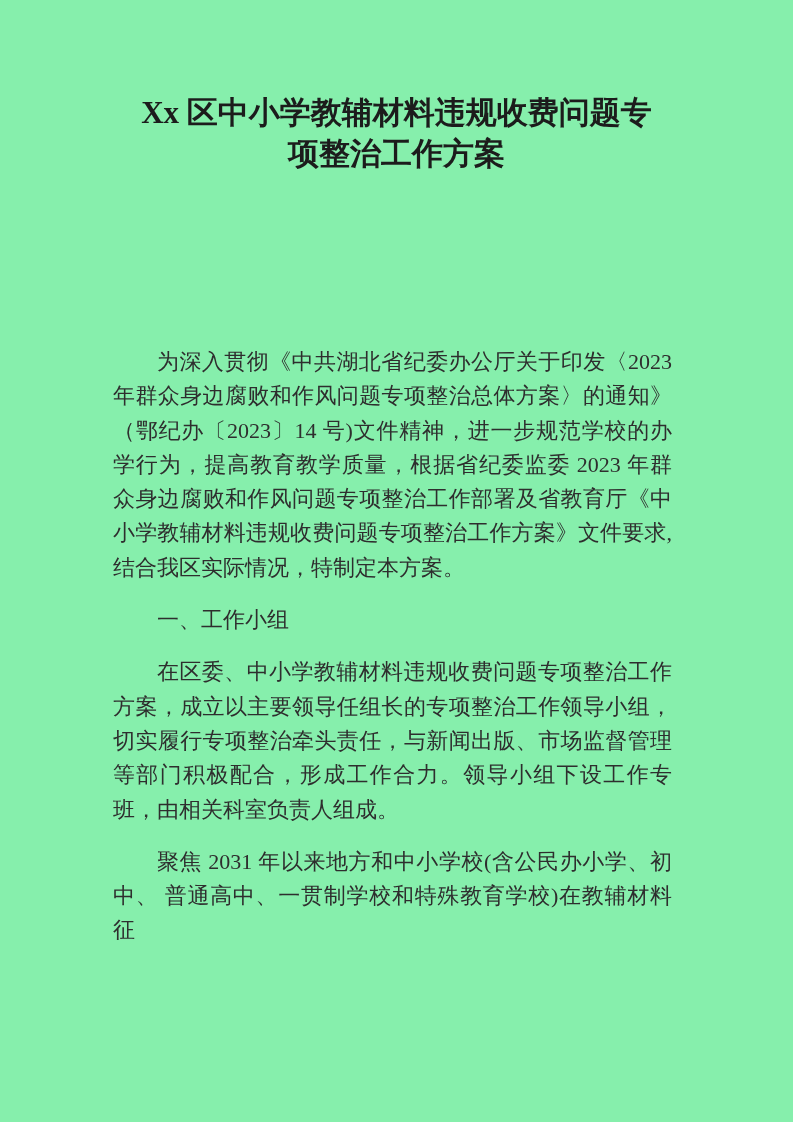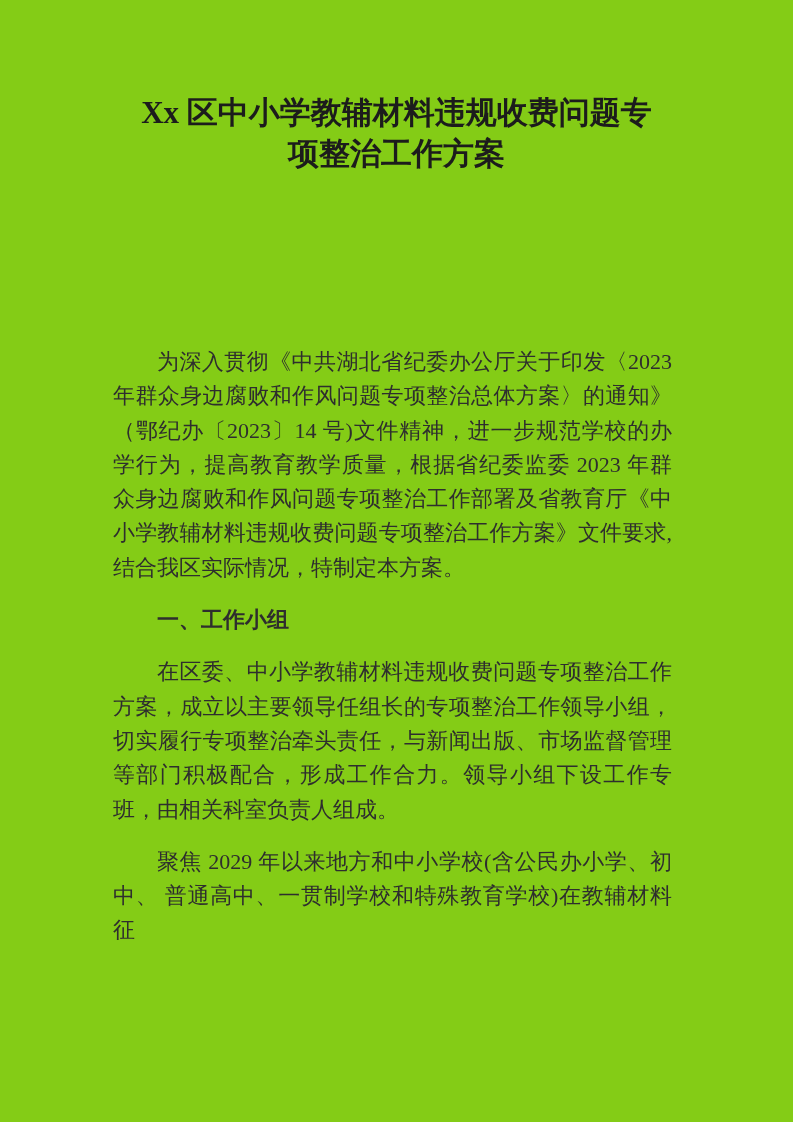--- a/index.html
+++ b/index.html
@@ -4,21 +4,21 @@
 <style>
   html, body {
     margin: 0;
     padding: 0;
     background: #ffffff;
   }
   .page {
     position: relative;
     width: 793px;
     height: 1122px;
-    background: #84cc16;
+    background: #86efac;
     overflow: hidden;
     color: #2e2e2e;
     font-family: "Liberation Serif", "DejaVu Serif", serif;
   }
   .doc-title {
     width: 530px;
     margin: 0 auto;
     padding-top: 92px;
     font-size: 31px;
     line-height: 41px;
@@ -31,27 +31,27 @@
     font-size: 22px;
     line-height: 34.3px;
     text-align: justify;
     text-justify: inter-character;
   }
   .doc-body p {
     margin: 0 0 18px 0;
     text-indent: 2em;
   }
   .doc-body p.section-heading {
-    font-weight: bold;
+    font-weight: normal;
   }
 </style>
 </head>
 <body>
 
 <div class="page">
   <h1 class="doc-title">Xx 区中小学教辅材料违规收费问题专项整治工作方案</h1>
   <div class="doc-body">
     <p class="body-paragraph">为深入贯彻《中共湖北省纪委办公厅关于印发〈2023 年群众身边腐败和作风问题专项整治总体方案〉的通知》（鄂纪办〔2023〕14 号)文件精神，进一步规范学校的办学行为，提高教育教学质量，根据省纪委监委 2023 年群众身边腐败和作风问题专项整治工作部署及省教育厅《中小学教辅材料违规收费问题专项整治工作方案》文件要求,结合我区实际情况，特制定本方案。</p>
     <p class="section-heading">一、工作小组</p>
     <p class="body-paragraph">在区委、中小学教辅材料违规收费问题专项整治工作方案，成立以主要领导任组长的专项整治工作领导小组，切实履行专项整治牵头责任，与新闻出版、市场监督管理等部门积极配合，形成工作合力。领导小组下设工作专班，由相关科室负责人组成。</p>
-    <p class="body-paragraph">聚焦 2029 年以来地方和中小学校(含公民办小学、初中、 普通高中、一贯制学校和特殊教育学校)在教辅材料征</p>
+    <p class="body-paragraph">聚焦 2031 年以来地方和中小学校(含公民办小学、初中、 普通高中、一贯制学校和特殊教育学校)在教辅材料征</p>
   </div>
 </div>
 
 </body></html>

